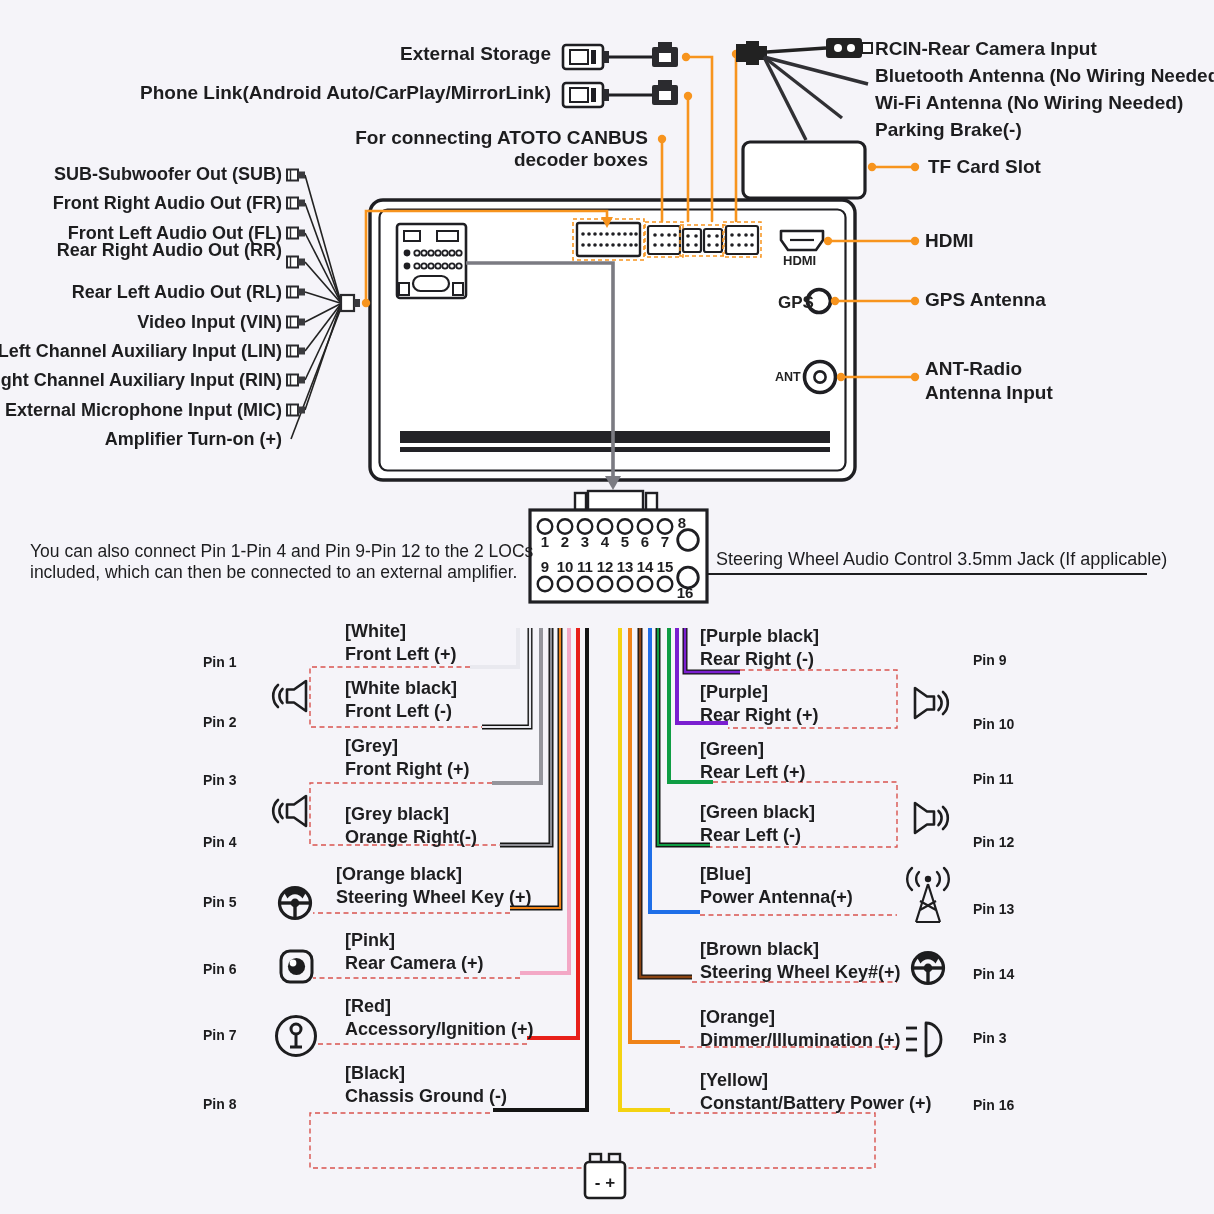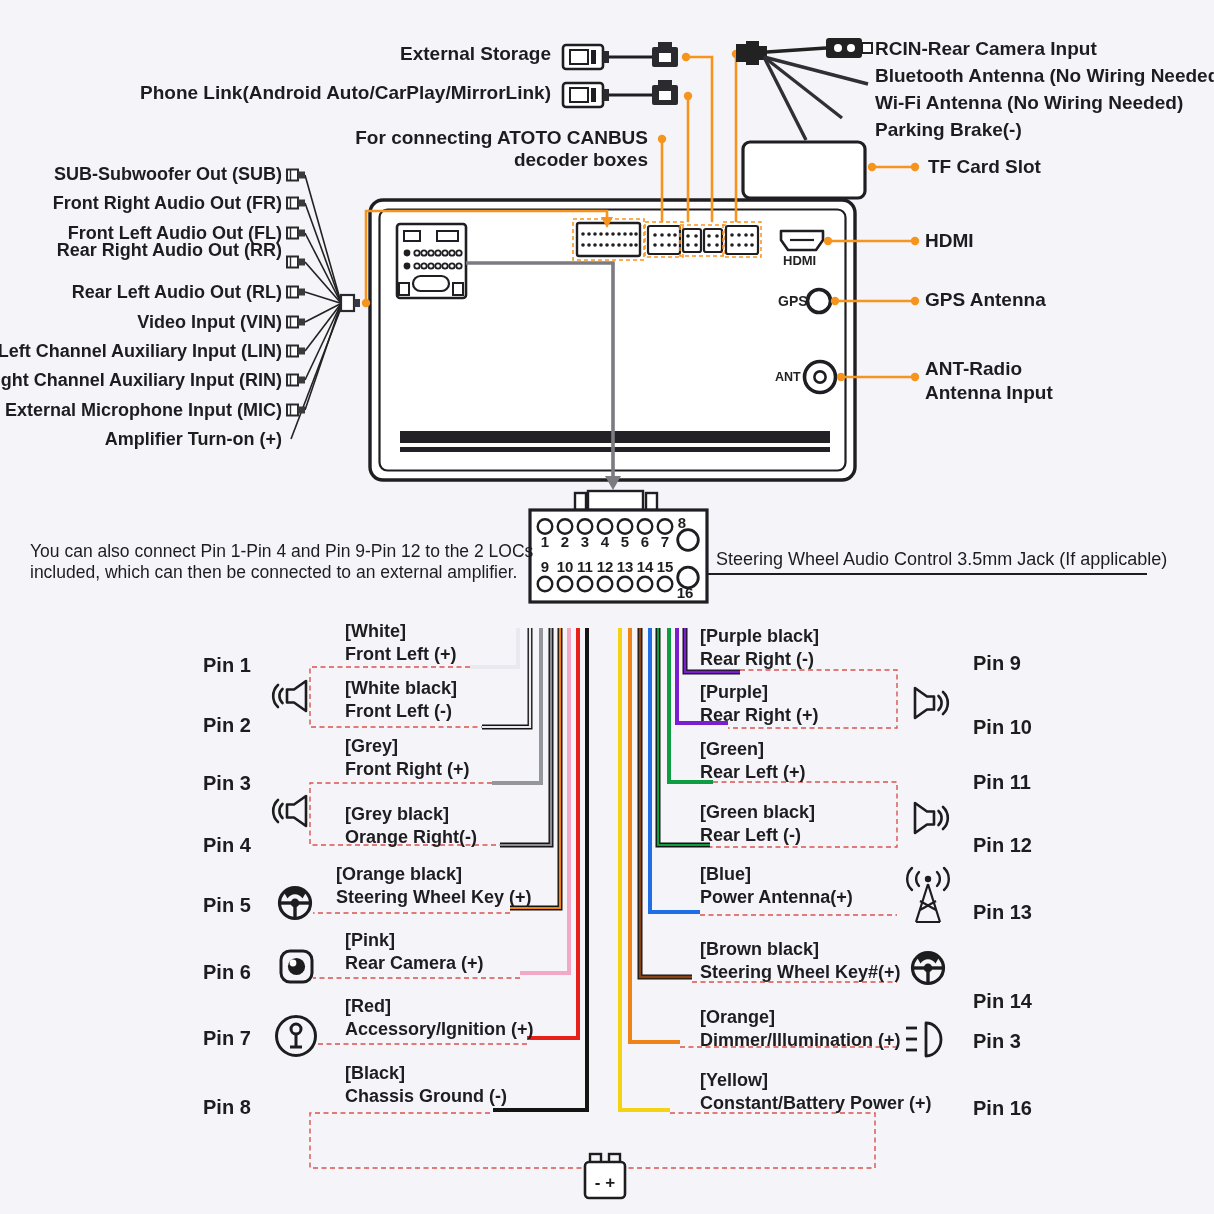--- a/index.html
+++ b/index.html
@@ -4,21 +4,21 @@
 <style>
   html,body{margin:0;padding:0;}
   body{font-family:"Liberation Sans",sans-serif;background:#f5f4f9;}
   #stage{position:relative;width:1214px;height:1214px;background:#f5f4f9;overflow:hidden;}
   #stage svg{position:absolute;left:0;top:0;}
   .lbl{position:absolute;white-space:nowrap;color:#1d1d1f;font-size:19px;font-weight:600;line-height:22px;}
   .lbl.ra{text-align:right;}
   .note{position:absolute;white-space:nowrap;color:#1d1d1f;font-size:17.5px;font-weight:400;line-height:20.5px;}
   .swc{position:absolute;white-space:nowrap;color:#1d1d1f;font-size:18px;font-weight:400;text-align:center;}
   .out{position:absolute;right:932px;white-space:nowrap;color:#1d1d1f;font-size:18px;font-weight:600;}
-  .pin{position:absolute;white-space:nowrap;color:#1d1d1f;font-size:20px;font-weight:700;}
+  .pin{position:absolute;white-space:nowrap;color:#1d1d1f;font-size:14px;font-weight:700;}
   .wire-lbl{position:absolute;white-space:nowrap;color:#1d1d1f;font-size:18px;font-weight:700;line-height:23px;}
   .port{position:absolute;white-space:nowrap;color:#222;font-weight:700;}
 </style>
 </head>
 <body>
 
 <div id="stage">
 
 <svg width="1214" height="1214" viewBox="0 0 1214 1214">
   <defs>
@@ -381,21 +381,21 @@
   <div class="lbl" style="left:875px;top:92px;">Wi-Fi Antenna (No Wiring Needed)</div>
   <div class="lbl" style="left:875px;top:119px;">Parking Brake(-)</div>
   <div class="lbl" style="left:928px;top:156px;">TF Card Slot</div>
   <div class="lbl" style="left:925px;top:230px;">HDMI</div>
   <div class="lbl" style="left:925px;top:289px;">GPS Antenna</div>
   <div class="lbl" style="left:925px;top:357px;line-height:24px;">
     <div>ANT-Radio</div>
     <div>Antenna Input</div>
   </div>
   <div class="port" style="left:783px;top:253px;font-size:13px;">HDMI</div>
-  <div class="port" style="left:778px;top:293px;font-size:14px;">GPS</div>
+  <div class="port" style="left:778px;top:293px;font-size:17px;">GPS</div>
   <div class="port" style="left:775px;top:370px;font-size:12.5px;">ANT</div>
 
   <div class="out" style="top:164px;">SUB-Subwoofer Out (SUB)</div>
   <div class="out" style="top:193px;">Front Right Audio Out (FR)</div>
   <div class="out" style="top:223px;">Front Left Audio Out (FL)</div>
   <div class="out" style="top:240px;margin-left:12px;">Rear Right Audio Out (RR)</div>
   <div class="out" style="top:282px;">Rear Left Audio Out (RL)</div>
   <div class="out" style="top:312px;">Video Input (VIN)</div>
   <div class="out" style="top:341px;">Left Channel Auxiliary Input (LIN)</div>
   <div class="out" style="top:370px;">Right Channel Auxiliary Input (RIN)</div>
@@ -415,21 +415,21 @@
   <div class="pin" style="left:203px;top:894px;">Pin 5</div>
   <div class="pin" style="left:203px;top:961px;">Pin 6</div>
   <div class="pin" style="left:203px;top:1027px;">Pin 7</div>
   <div class="pin" style="left:203px;top:1096px;">Pin 8</div>
 
   <div class="pin" style="left:973px;top:652px;">Pin 9</div>
   <div class="pin" style="left:973px;top:716px;">Pin 10</div>
   <div class="pin" style="left:973px;top:771px;">Pin 11</div>
   <div class="pin" style="left:973px;top:834px;">Pin 12</div>
   <div class="pin" style="left:973px;top:901px;">Pin 13</div>
-  <div class="pin" style="left:973px;top:990px;">Pin 14</div>
+  <div class="pin" style="left:973px;top:966px;">Pin 14</div>
   <div class="pin" style="left:973px;top:1030px;">Pin 3</div>
   <div class="pin" style="left:973px;top:1097px;">Pin 16</div>
 
   <div class="wire-lbl" style="left:345px;top:620px;">
       <div>[White]</div>
       <div>Front Left (+)</div>
     </div>
   <div class="wire-lbl" style="left:345px;top:677px;">
       <div>[White black]</div>
       <div>Front Left (-)</div>

